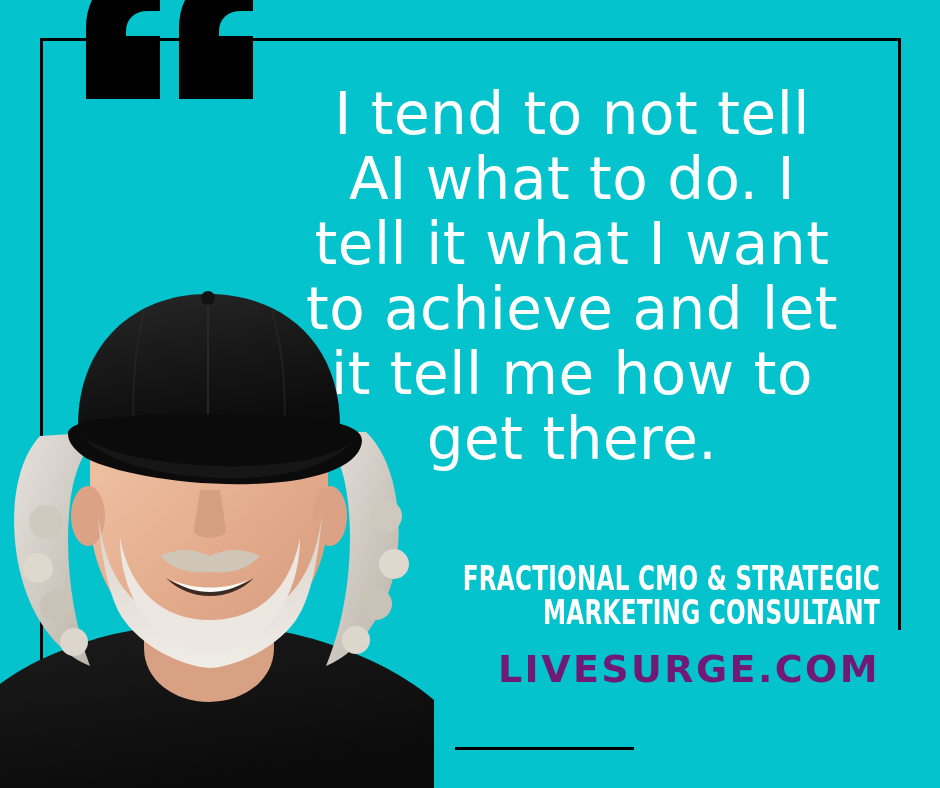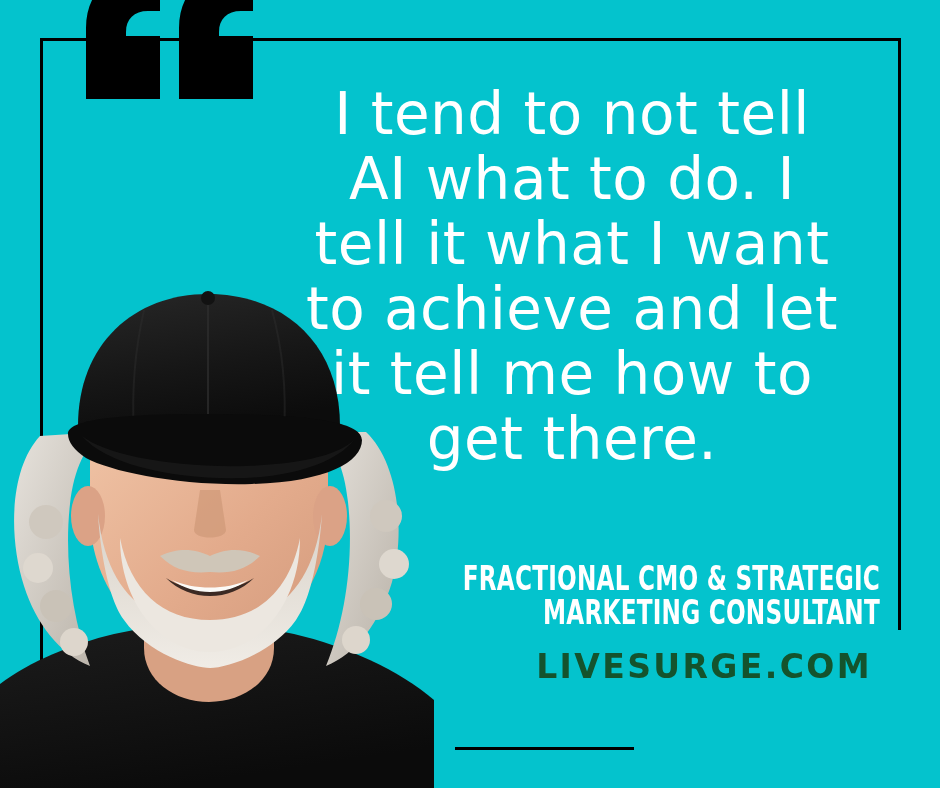--- a/index.html
+++ b/index.html
@@ -95,26 +95,26 @@
     font-size: 33px;
     line-height: 1.02;
     letter-spacing: 0.3px;
     margin: 16px 0 0 0;
     transform: scaleX(0.78);
     transform-origin: right center;
     white-space: pre-line;
   }
 
   .attrib-site {
-    color: #14532d;
-    font-family: "DejaVu Sans", "Liberation Sans", sans-serif;
-    font-weight: 700;
-    font-size: 33px;
+    color: #701a75;
+    font-family: "DejaVu Sans", "Liberation Sans", sans-serif;
+    font-weight: 700;
+    font-size: 38px;
     letter-spacing: 2.4px;
-    margin: 18px 8px 0 0;
+    margin: 18px 0 0 0;
   }
 
   
   .portrait {
     position: absolute;
     left: -6px;
     bottom: 0;
     width: 470px;
     height: 520px;
     z-index: 5;

